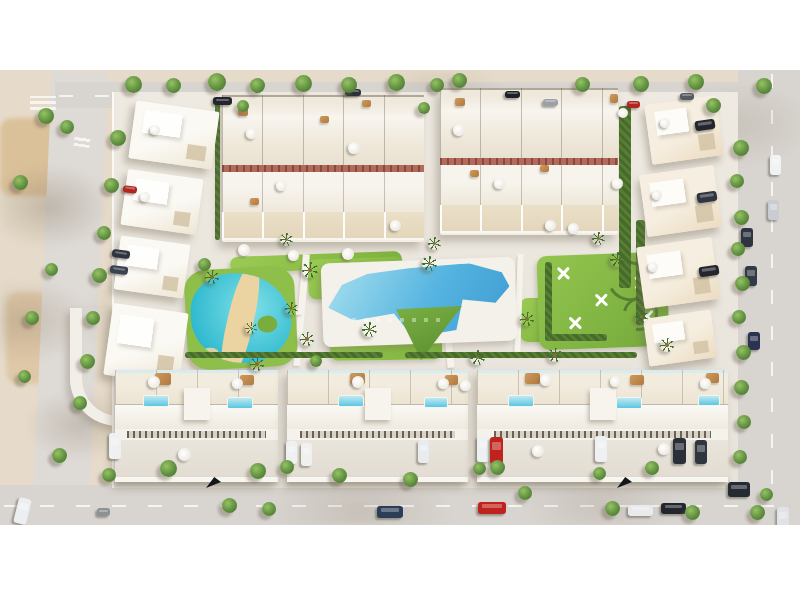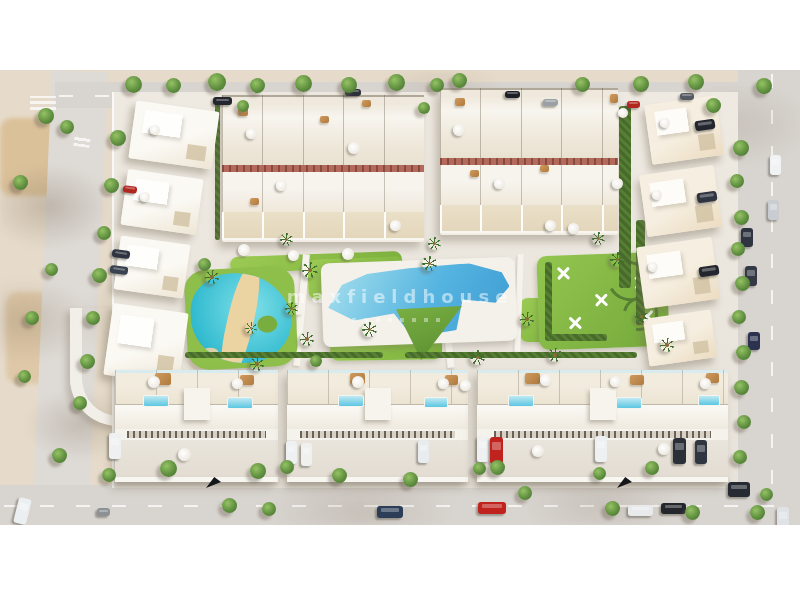--- a/index.html
+++ b/index.html
@@ -392,16 +392,15 @@
         <span class="sp parasol" style="left: 540px; top: 304px; width: 12px; height: 12px;"></span>
         <span class="sp parasol" style="left: 610px; top: 306px; width: 11px; height: 11px;"></span>
         <span class="sp parasol" style="left: 700px; top: 308px; width: 11px; height: 11px;"></span>
         <span class="sp parasol" style="left: 178px; top: 378px; width: 13px; height: 13px;"></span>
         <span class="sp parasol" style="left: 532px; top: 375px; width: 12px; height: 12px;"></span>
         <span class="sp parasol" style="left: 658px; top: 373px; width: 12px; height: 12px;"></span>
         <span class="sp arrow-marker" style="left: 206px; top: 407px;"></span>
         <span class="sp arrow-marker" style="left: 617px; top: 407px;"></span>
       </div>
 
-    <div class="watermark">maxfieldhouse</div>
     <div class="watermark-sub"></div>
   </div>
 </div>
 
 </body></html>

